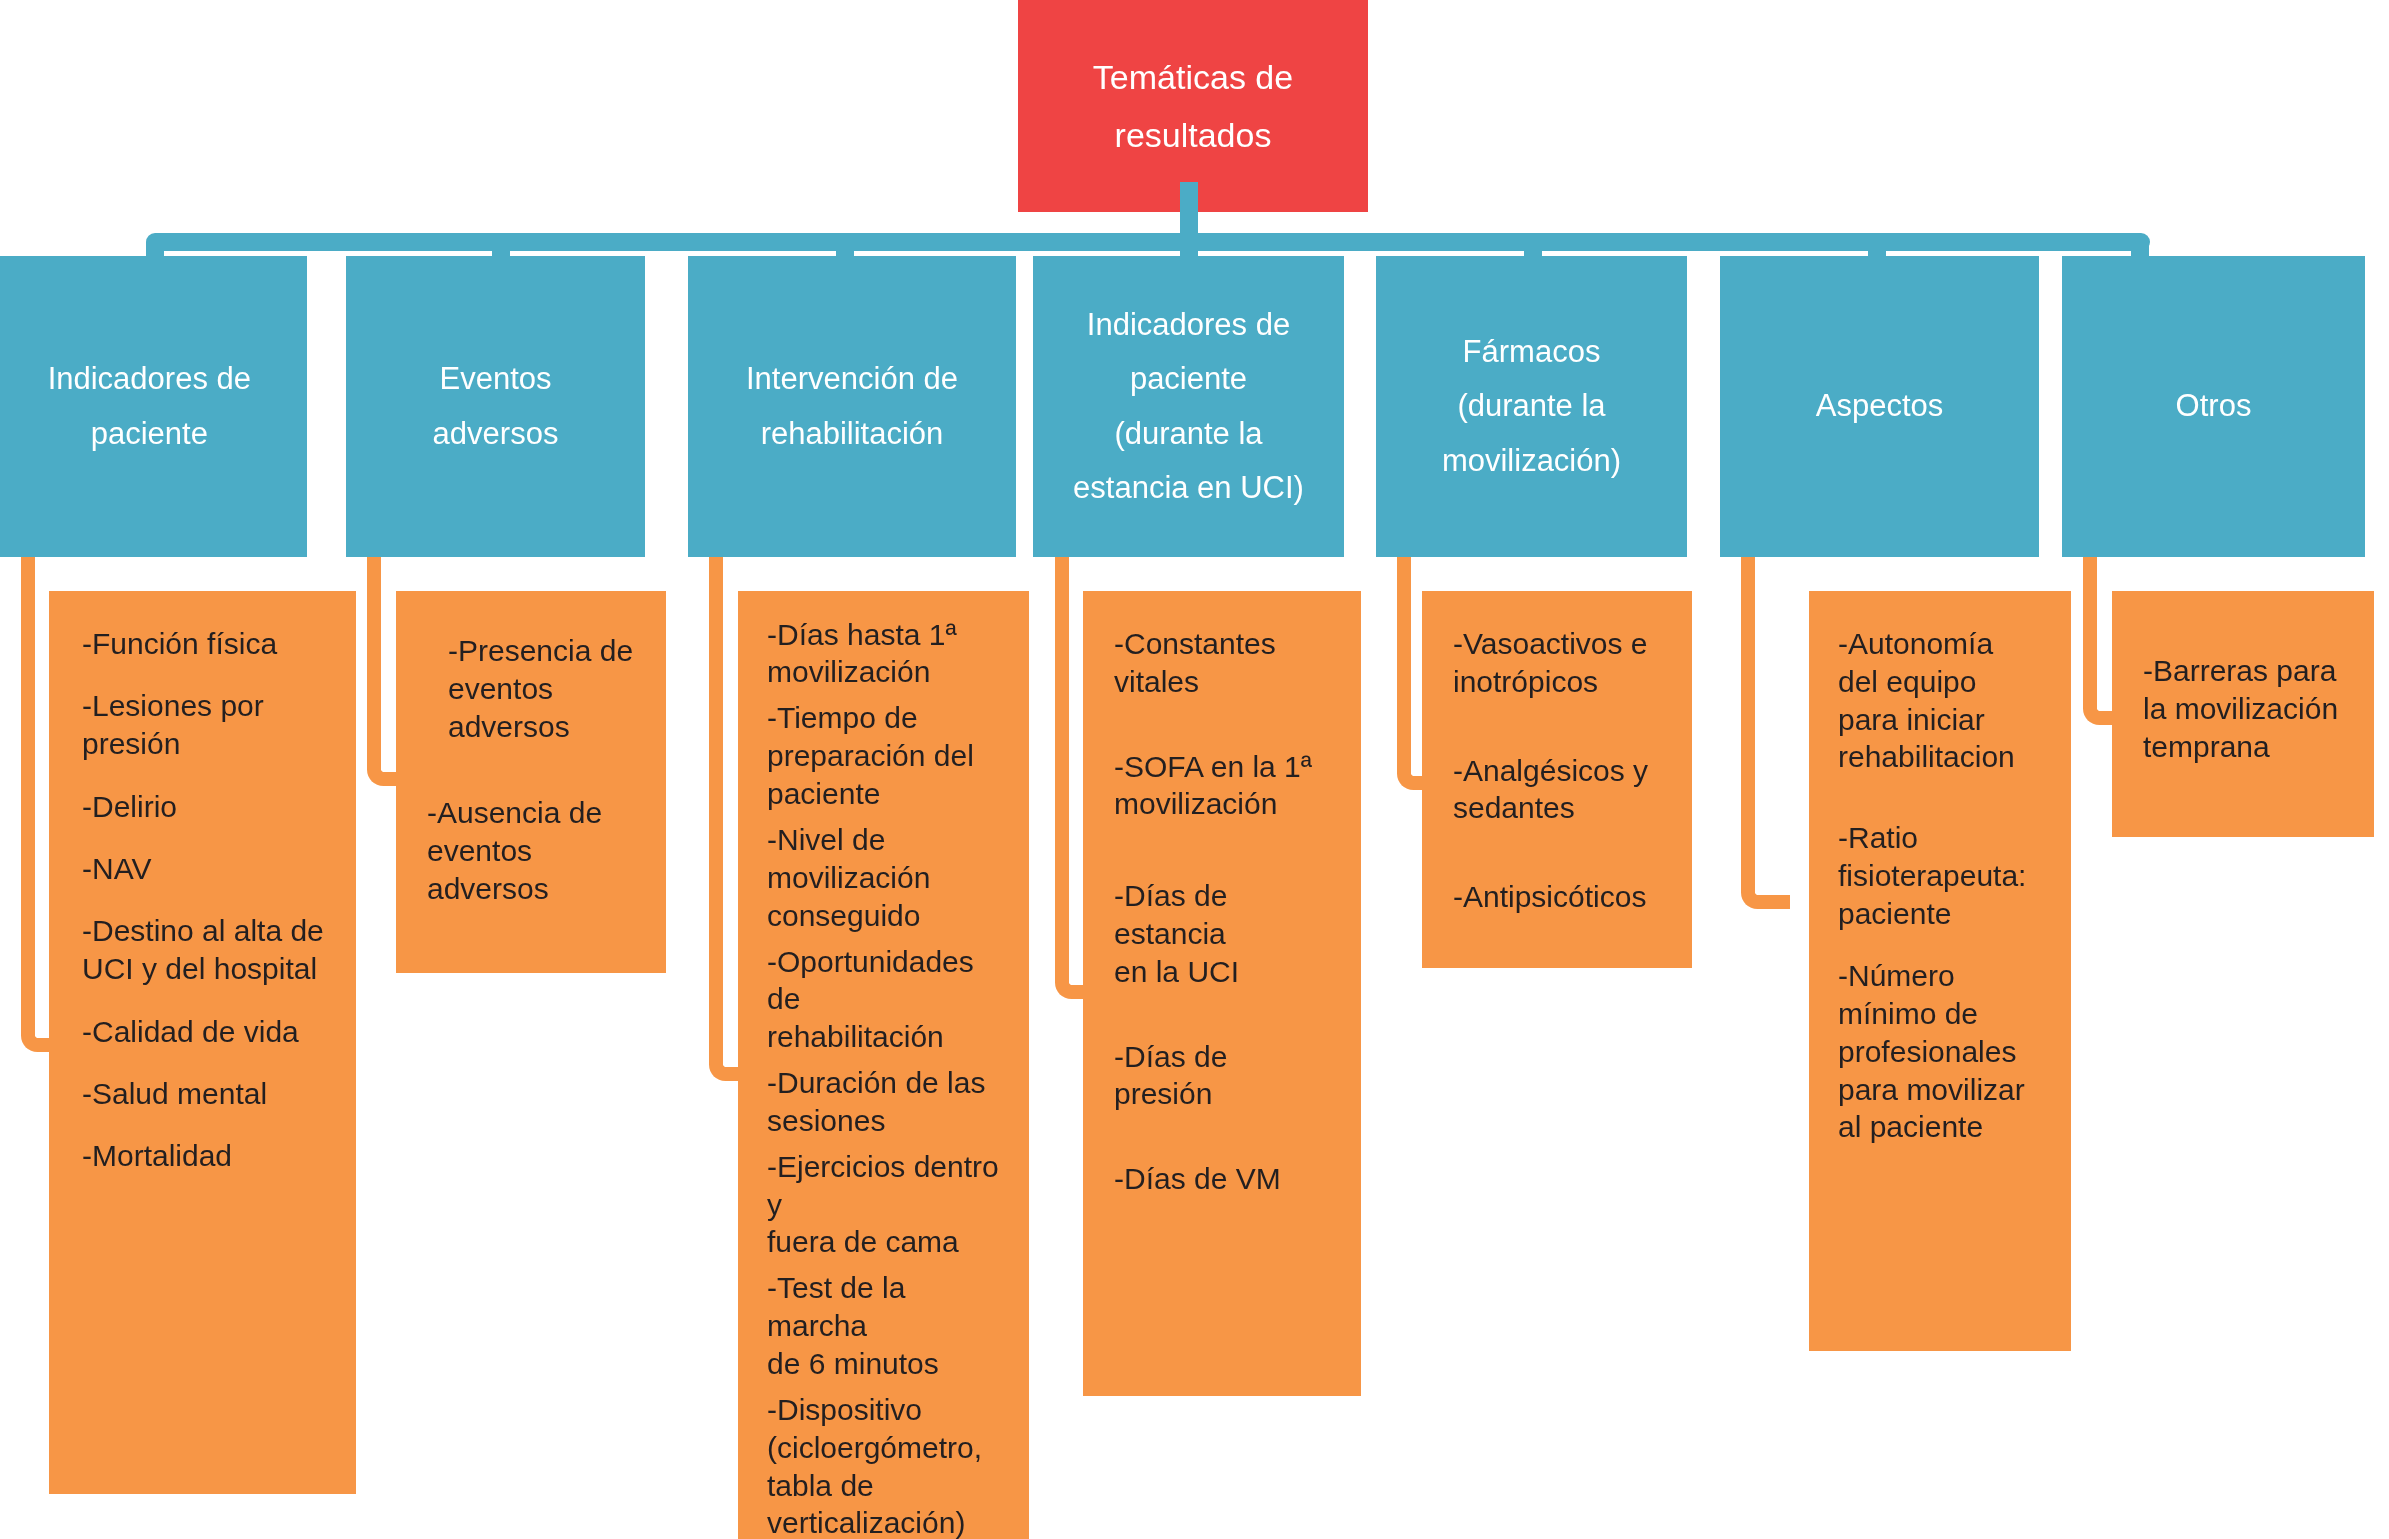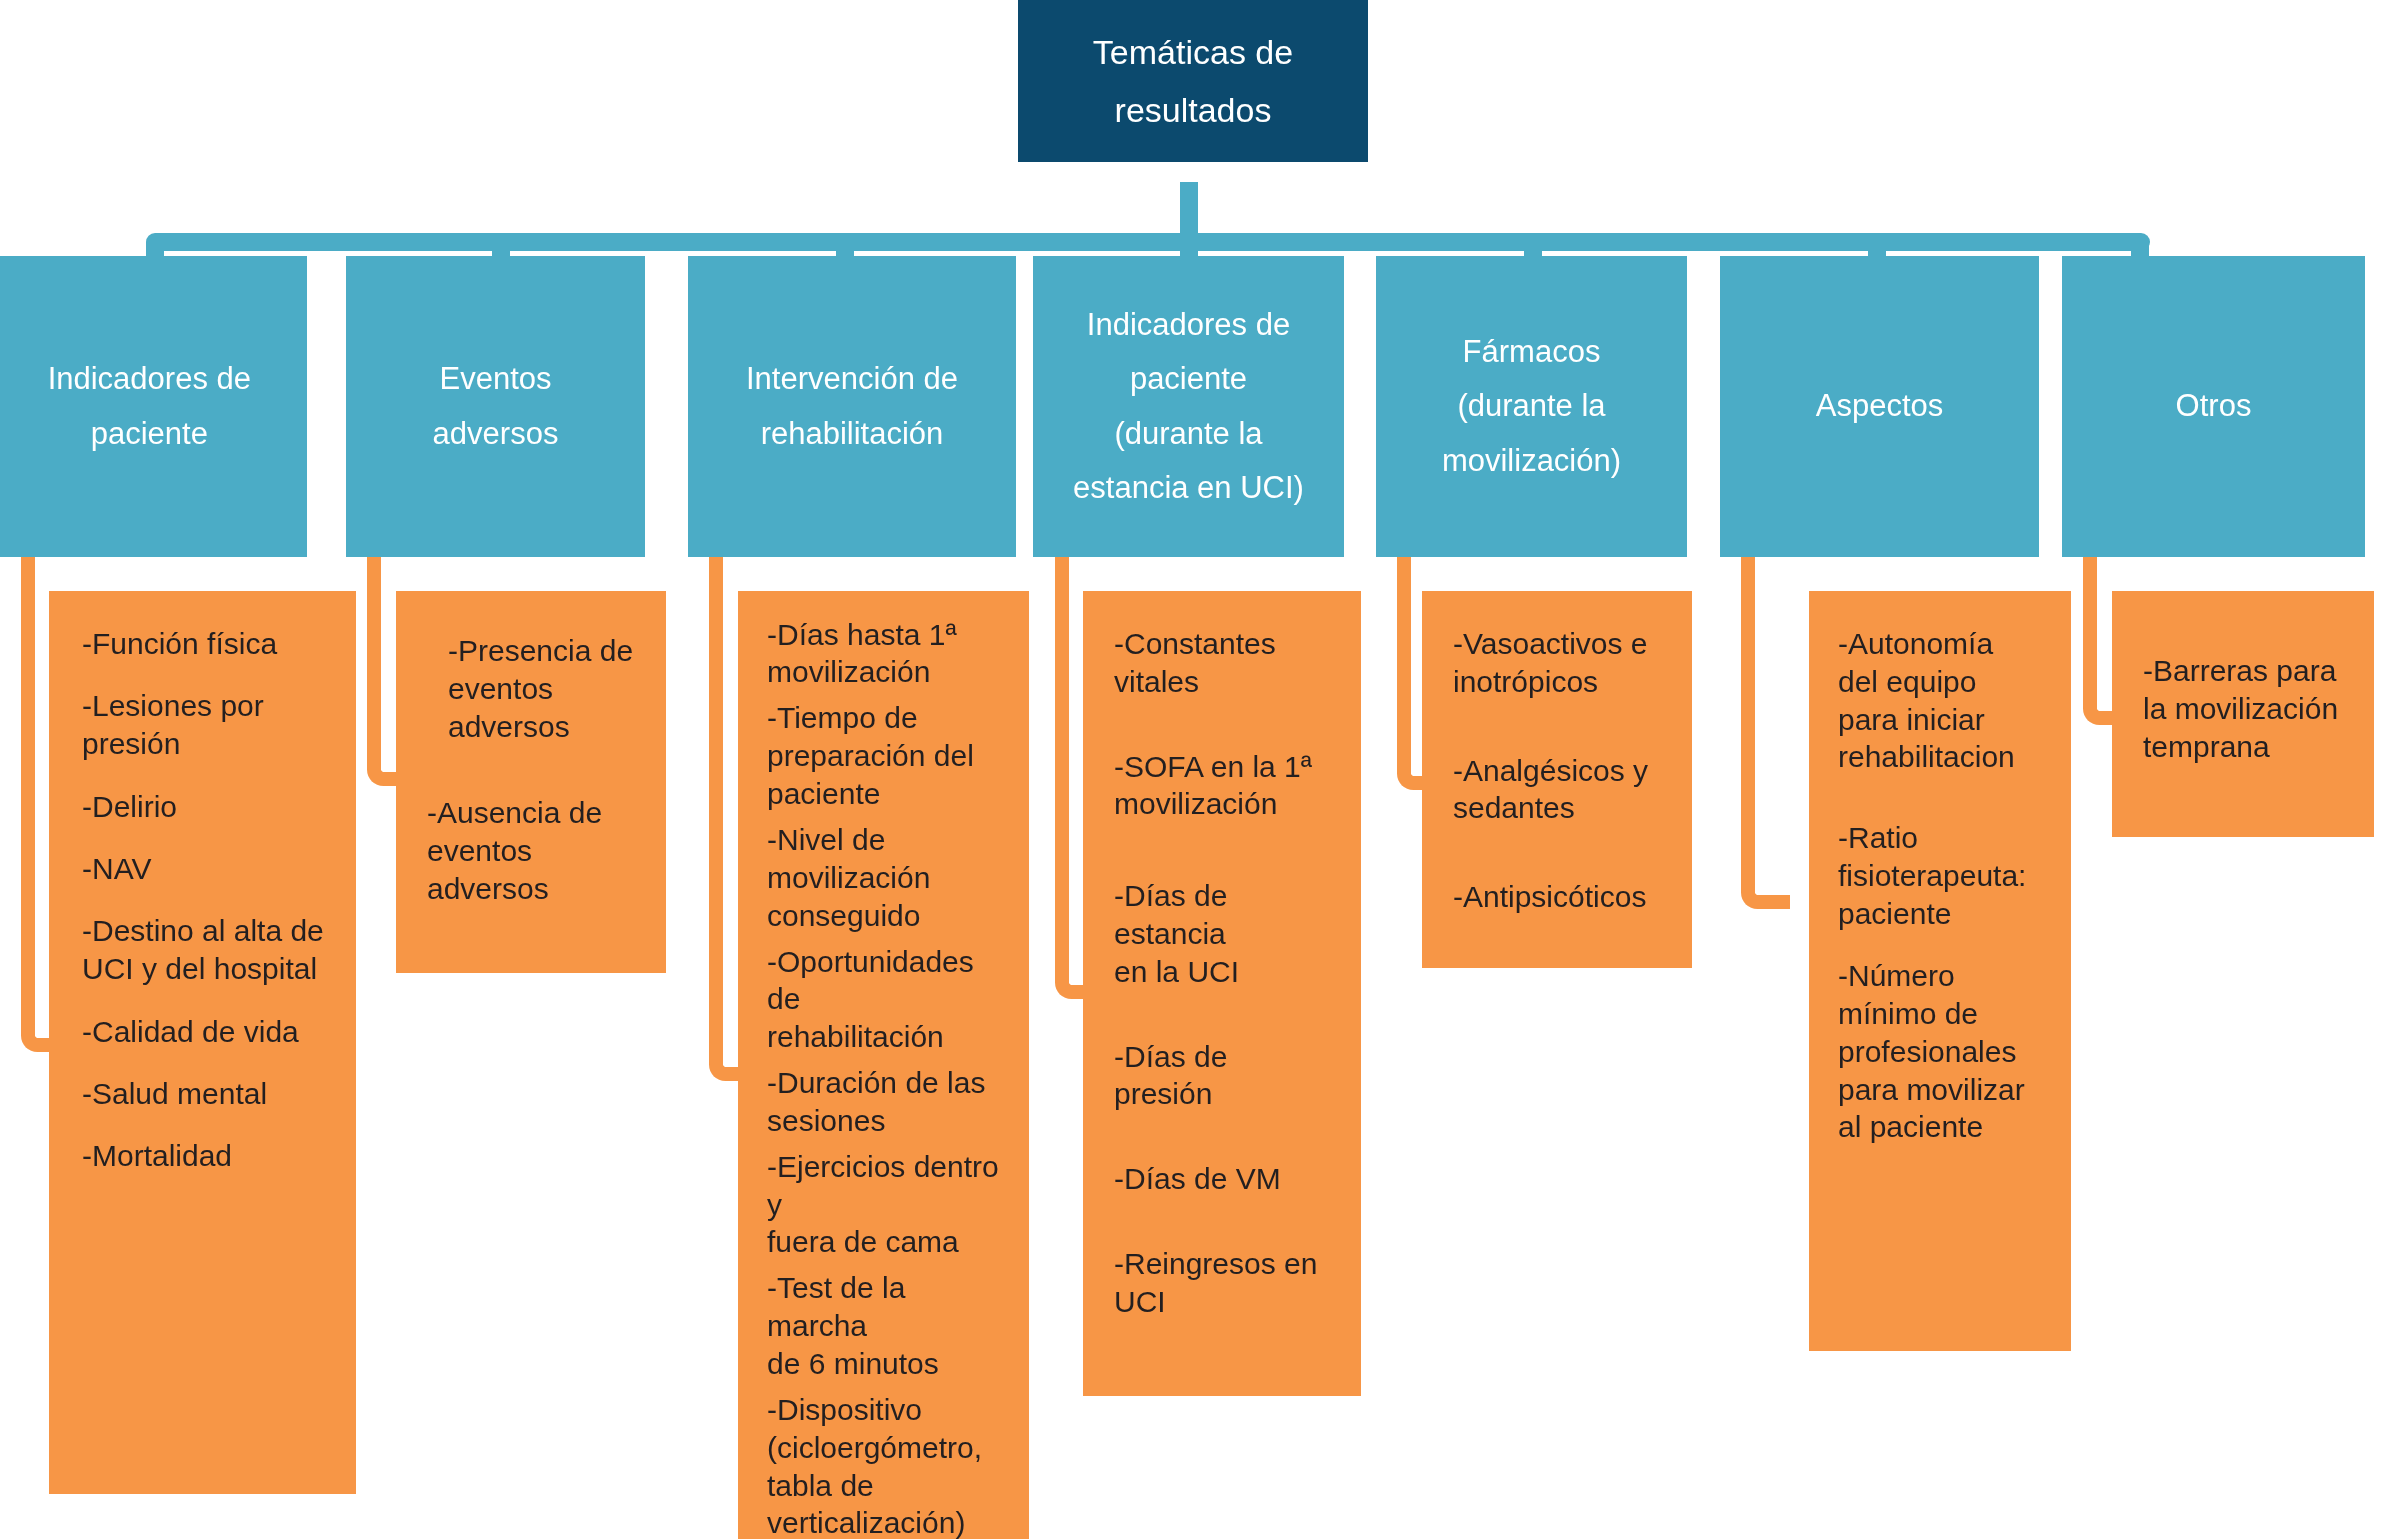--- a/index.html
+++ b/index.html
@@ -18,22 +18,22 @@
     background: #ffffff;
     overflow: hidden;
   }
 
   
   .root-node {
     position: absolute;
     left: 1018px;
     top: 0px;
     width: 350px;
-    height: 162px;
-    background: #0c4a6e;
+    height: 212px;
+    background: #ef4444;
     color: #ffffff;
     display: flex;
     flex-direction: column;
     align-items: center;
     justify-content: center;
     text-align: center;
     font-size: 34px;
     line-height: 1.72;
     box-sizing: border-box;
     padding: 0 16.4px;
@@ -212,22 +212,20 @@
     <ul class="det-list">
       <li style="margin-bottom:47px;">-Constantes
 vitales</li>
       <li style="margin-bottom:54px;">-SOFA en la 1ª
 movilización</li>
       <li style="margin-bottom:47px;">-Días de estancia
 en la UCI</li>
       <li style="margin-bottom:47px;">-Días de
 presión</li>
       <li style="margin-bottom:47px;">-Días de VM</li>
-      <li>-Reingresos en
-UCI</li>
     </ul>
   </div>
 
   <div class="cat-box" style="left:1376px; width:311px; height:301px;">
     <span class="ln">Fármacos</span>
     <span class="ln">(durante la</span>
     <span class="ln">movilización)</span>
   </div>
   <div class="oconn" style="left:1397px; top:557px; width:49px; height:233px;"></div>
   <div class="det-box" style="left:1422px; top:591px; width:270px; height:377px; padding:34px 16.4px 16.4px 31px;">

